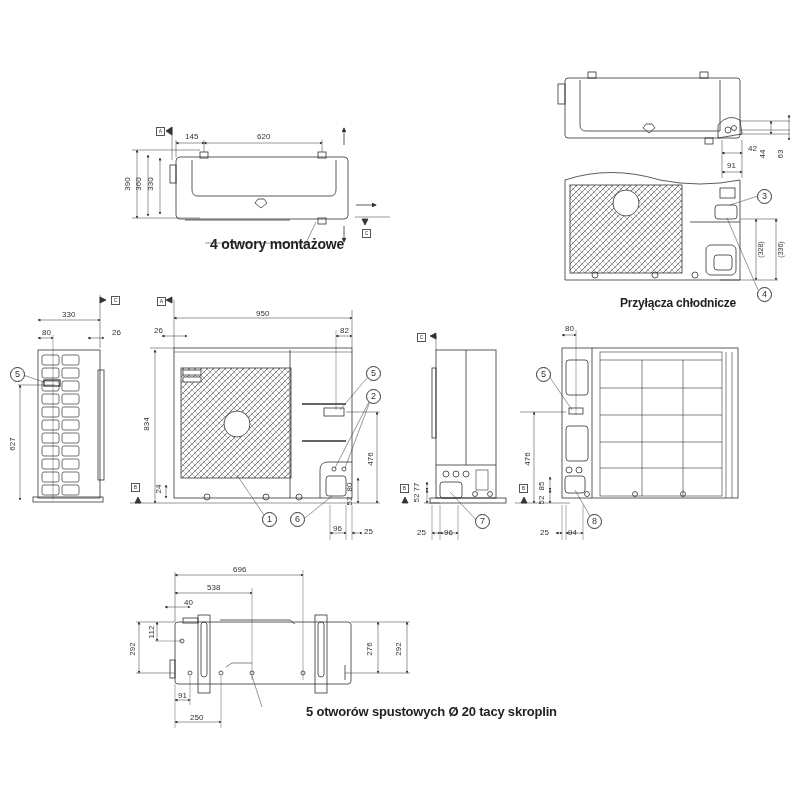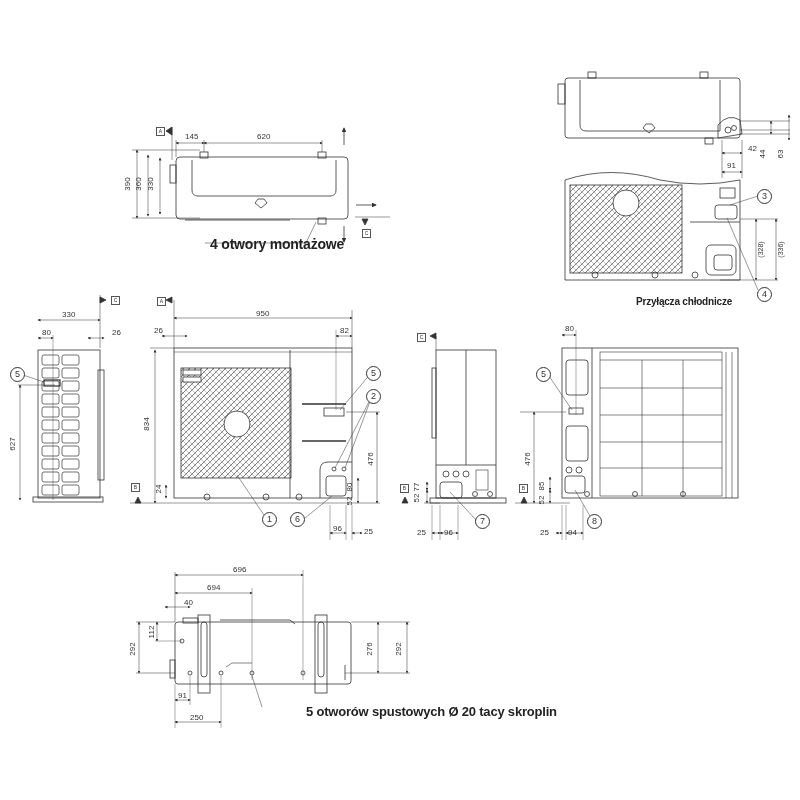--- a/index.html
+++ b/index.html
@@ -309,21 +309,21 @@
 <div class="cap" style="left:210px;top:236px;font-size:14px;">4 otwory montażowe</div>
 
 <div class="lbl" style="left:748px;top:145px;">42</div>
 <div class="lbl v" style="left:759px;top:150px;">44</div>
 <div class="lbl v" style="left:777px;top:150px;">63</div>
 <div class="lbl" style="left:727px;top:162px;">91</div>
 <div class="lbl v" style="left:752px;top:246px;font-size:7px;">(328)</div>
 <div class="lbl v" style="left:772px;top:246px;font-size:7px;">(336)</div>
 <div class="callout" style="left:757px;top:189px;">3</div>
 <div class="callout" style="left:757px;top:287px;">4</div>
-<div class="cap" style="left:636px;top:296px;font-size:10px;">Przyłącza chłodnicze</div>
+<div class="cap" style="left:620px;top:296px;font-size:12px;">Przyłącza chłodnicze</div>
 
 <div class="ref" style="left:111px;top:296px;">C</div>
 <div class="lbl" style="left:62px;top:311px;">330</div>
 <div class="lbl" style="left:42px;top:329px;">80</div>
 <div class="lbl" style="left:112px;top:329px;">26</div>
 <div class="lbl v" style="left:6px;top:440px;">627</div>
 <div class="callout" style="left:10px;top:367px;">5</div>
 
 <div class="ref" style="left:157px;top:297px;">A</div>
 <div class="lbl" style="left:256px;top:310px;text-align:center;">950</div>
@@ -354,21 +354,21 @@
 <div class="lbl v" style="left:521px;top:455px;">476</div>
 <div class="lbl v" style="left:538px;top:482px;">85</div>
 <div class="lbl v" style="left:538px;top:496px;">52</div>
 <div class="lbl" style="left:540px;top:529px;">25</div>
 <div class="lbl" style="left:568px;top:529px;">94</div>
 <div class="ref" style="left:519px;top:484px;">B</div>
 <div class="callout" style="left:536px;top:367px;">5</div>
 <div class="callout" style="left:587px;top:514px;">8</div>
 
 <div class="lbl" style="left:233px;top:566px;">696</div>
-<div class="lbl" style="left:207px;top:584px;">694</div>
+<div class="lbl" style="left:207px;top:584px;">538</div>
 <div class="lbl" style="left:154px;top:599px;margin-left:30px;">40</div>
 <div class="lbl v" style="left:146px;top:628px;">112</div>
 <div class="lbl v" style="left:126px;top:645px;">292</div>
 <div class="lbl v" style="left:363px;top:645px;">276</div>
 <div class="lbl v" style="left:392px;top:645px;">292</div>
 <div class="lbl" style="left:178px;top:692px;">91</div>
 <div class="lbl" style="left:190px;top:714px;">250</div>
 <div class="cap" style="left:268px;top:704px;font-size:13px;margin-left:38px;">5 otworów spustowych Ø 20 tacy skroplin</div>
 
 </body></html>

